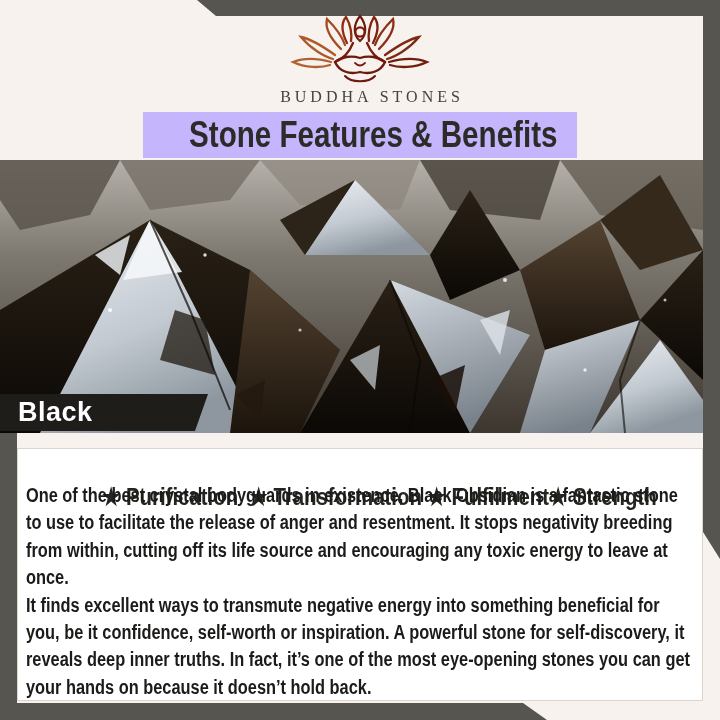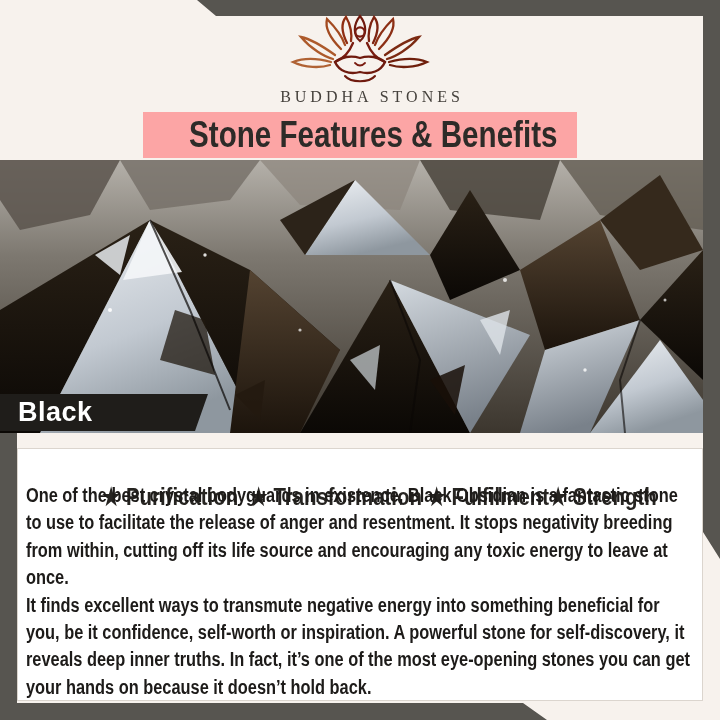--- a/index.html
+++ b/index.html
@@ -24,21 +24,21 @@
   .ribbon.bottom-left{clip-path:polygon(0 429px,17px 429px,17px 703px,523px 703px,547px 720px,0 720px);}
 
   .logo{position:absolute;left:285px;top:13px;width:150px;height:76px;}
   .brand{
     position:absolute;left:12px;top:88px;width:720px;text-align:center;
     font-family:"Liberation Serif",serif;font-size:16px;letter-spacing:4px;
     color:#45413c;
   }
   .title-band{
     position:absolute;left:143px;top:112px;width:434px;height:46px;
-    background:#fca5a5;text-align:center;line-height:46px;
+    background:#c4b5fd;text-align:center;line-height:46px;
   }
   .title-band .title{
     display:inline-block;transform:scaleX(0.8);transform-origin:center;
     font-size:37px;font-weight:bold;letter-spacing:0;color:#2d2b28;white-space:nowrap;
   }
 
   .photo{position:absolute;left:0;top:160px;width:703px;height:273px;overflow:hidden;background:#3a362f;}
   .photo svg{display:block;}
   .photo-label{
     position:absolute;left:0;top:234px;width:208px;height:37px;

